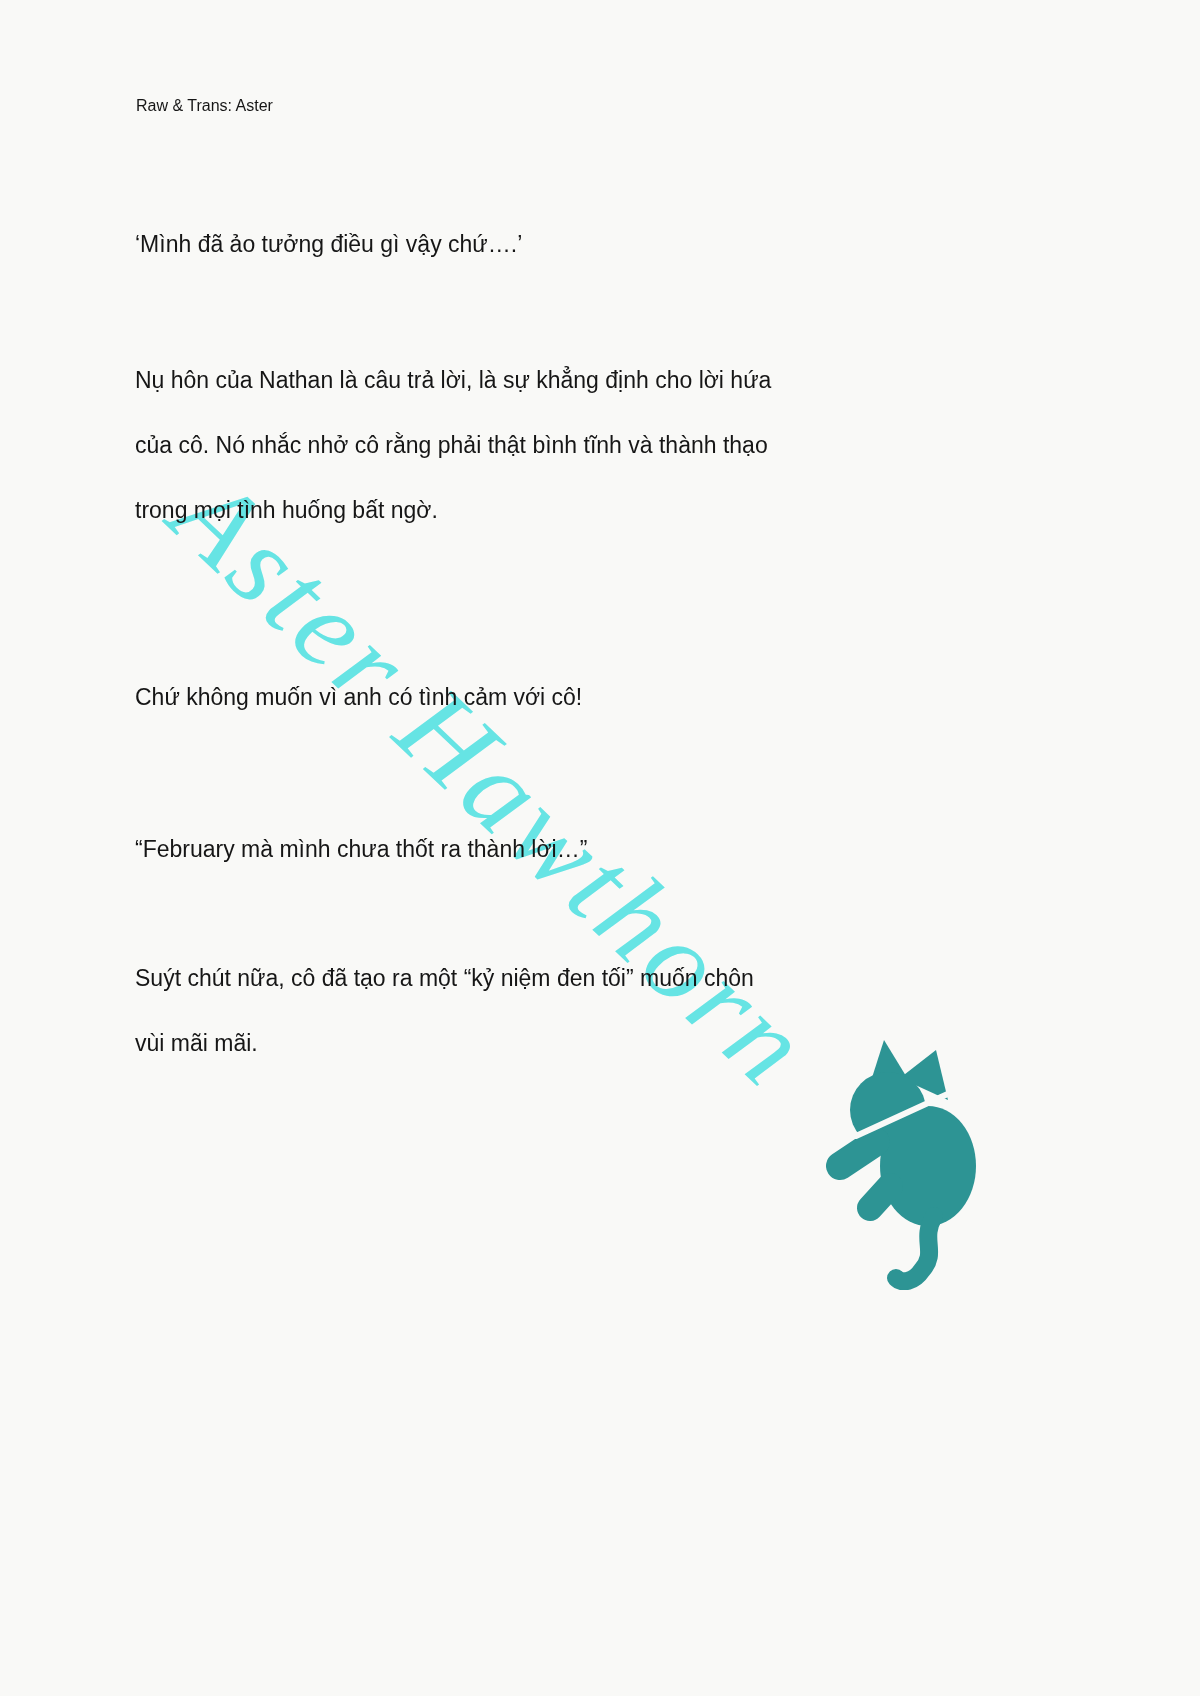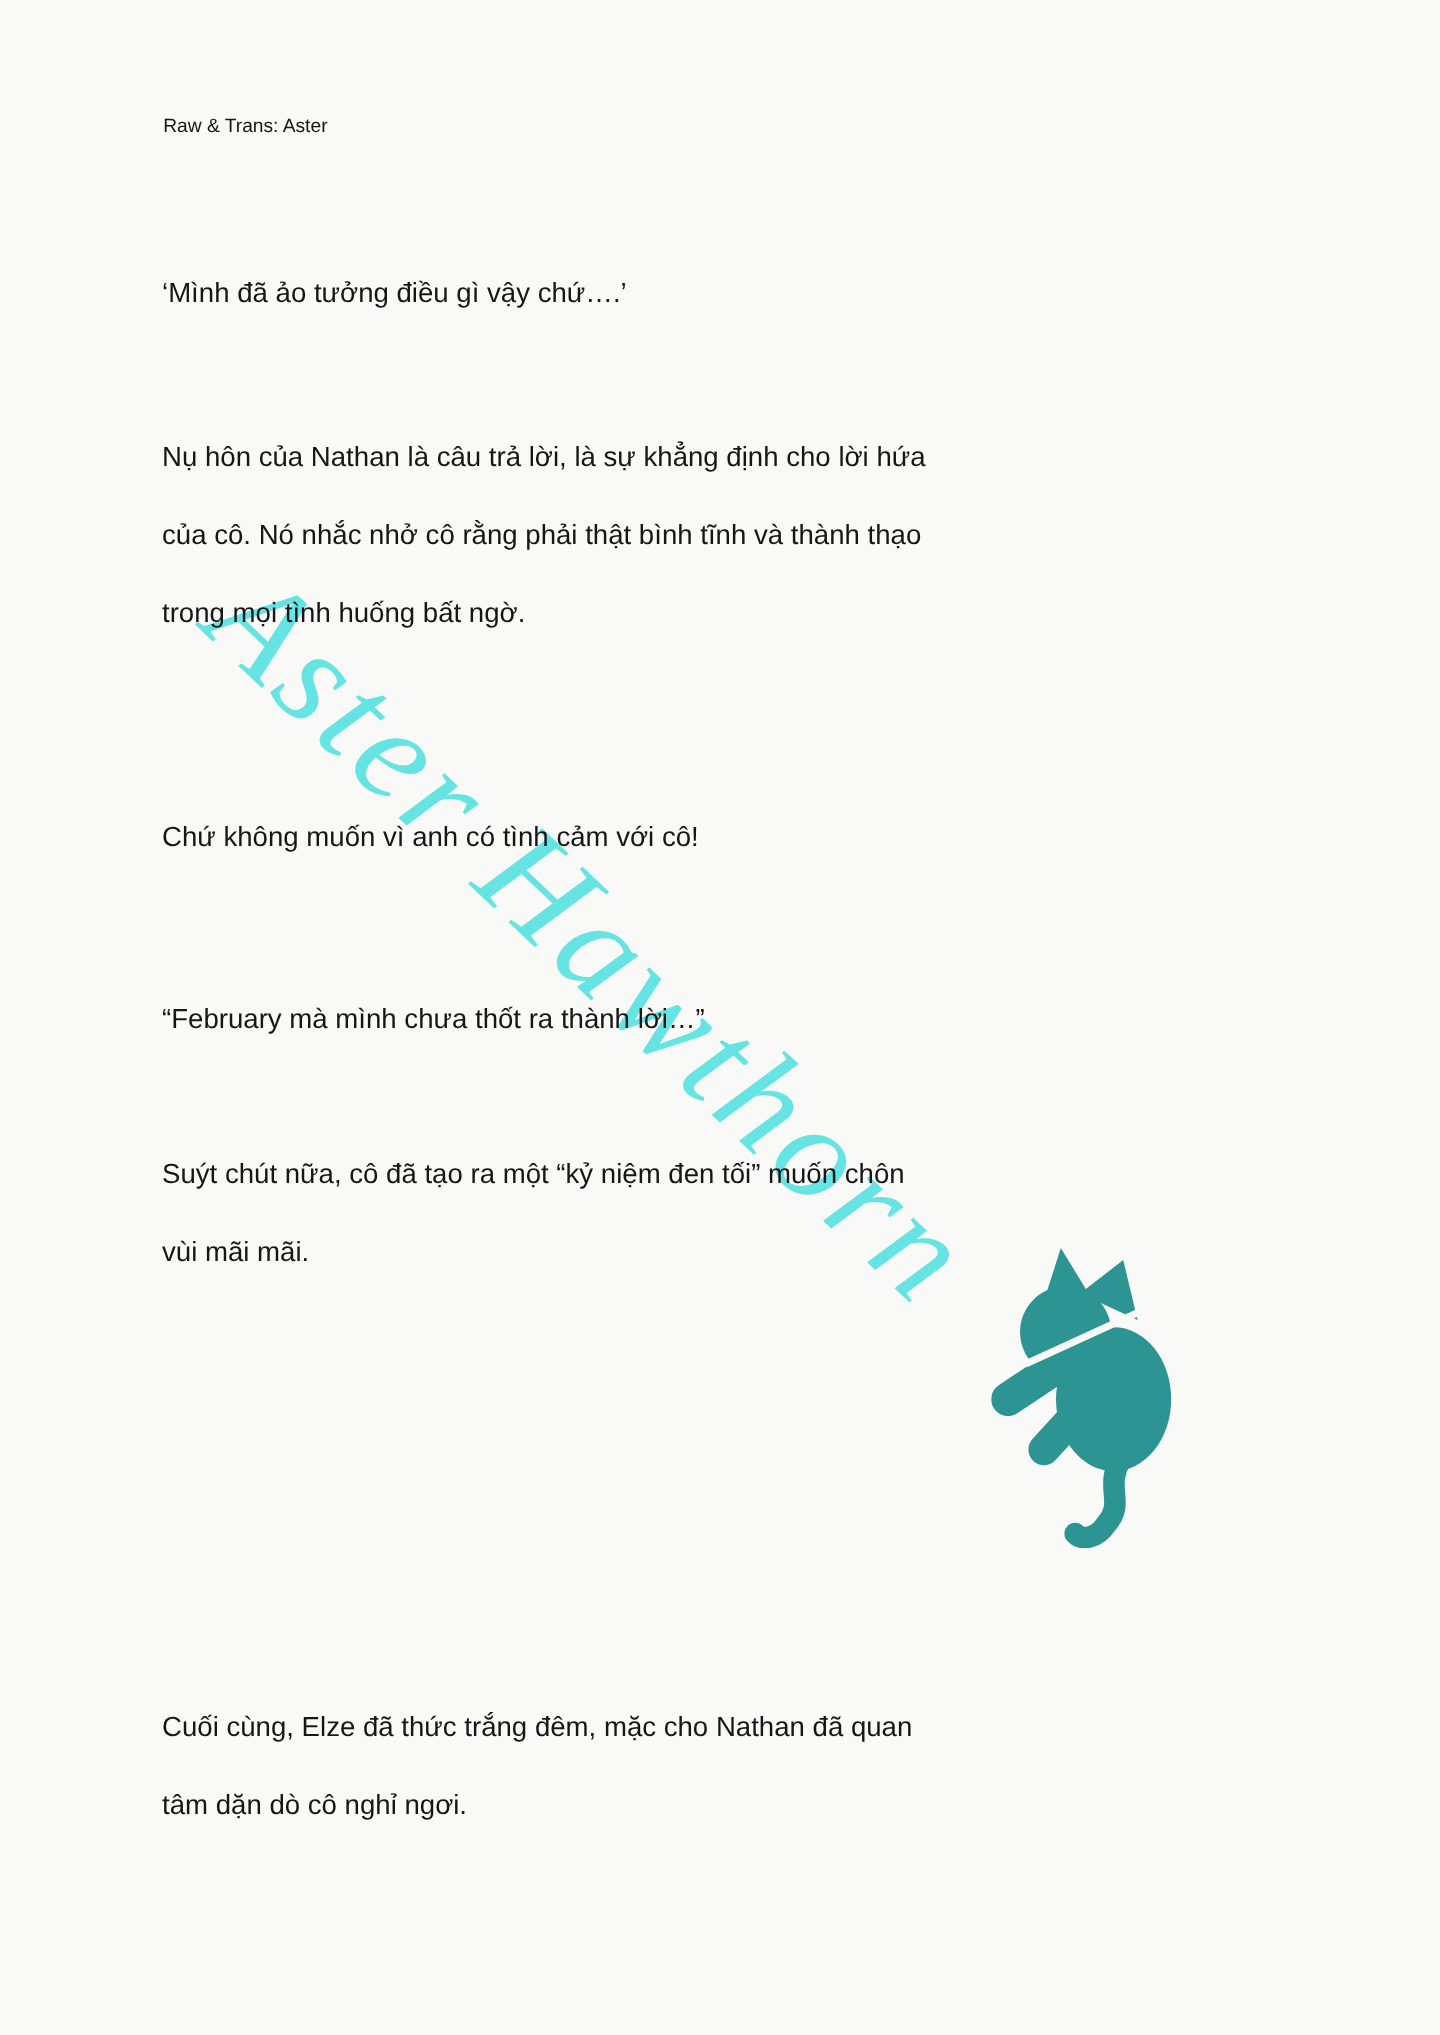--- a/index.html
+++ b/index.html
@@ -104,16 +104,14 @@
   </svg>
 
   <div class="para p1">‘Mình đã ảo tưởng điều gì vậy chứ….’</div>
   <div class="para p2">Nụ hôn của Nathan là câu trả lời, là sự khẳng định cho lời hứa
 của cô. Nó nhắc nhở cô rằng phải thật bình tĩnh và thành thạo
 trong mọi tình huống bất ngờ.</div>
   <div class="para p3">Chứ không muốn vì anh có tình cảm với cô!</div>
   <div class="para p4">“February mà mình chưa thốt ra thành lời…”</div>
   <div class="para p5">Suýt chút nữa, cô đã tạo ra một “kỷ niệm đen tối” muốn chôn
 vùi mãi mãi.</div>
-  <div class="para p7">Cuối cùng, Elze đã thức trắng đêm, mặc cho Nathan đã quan
-tâm dặn dò cô nghỉ ngơi.</div>
 
 </div>
 
 </body></html>

